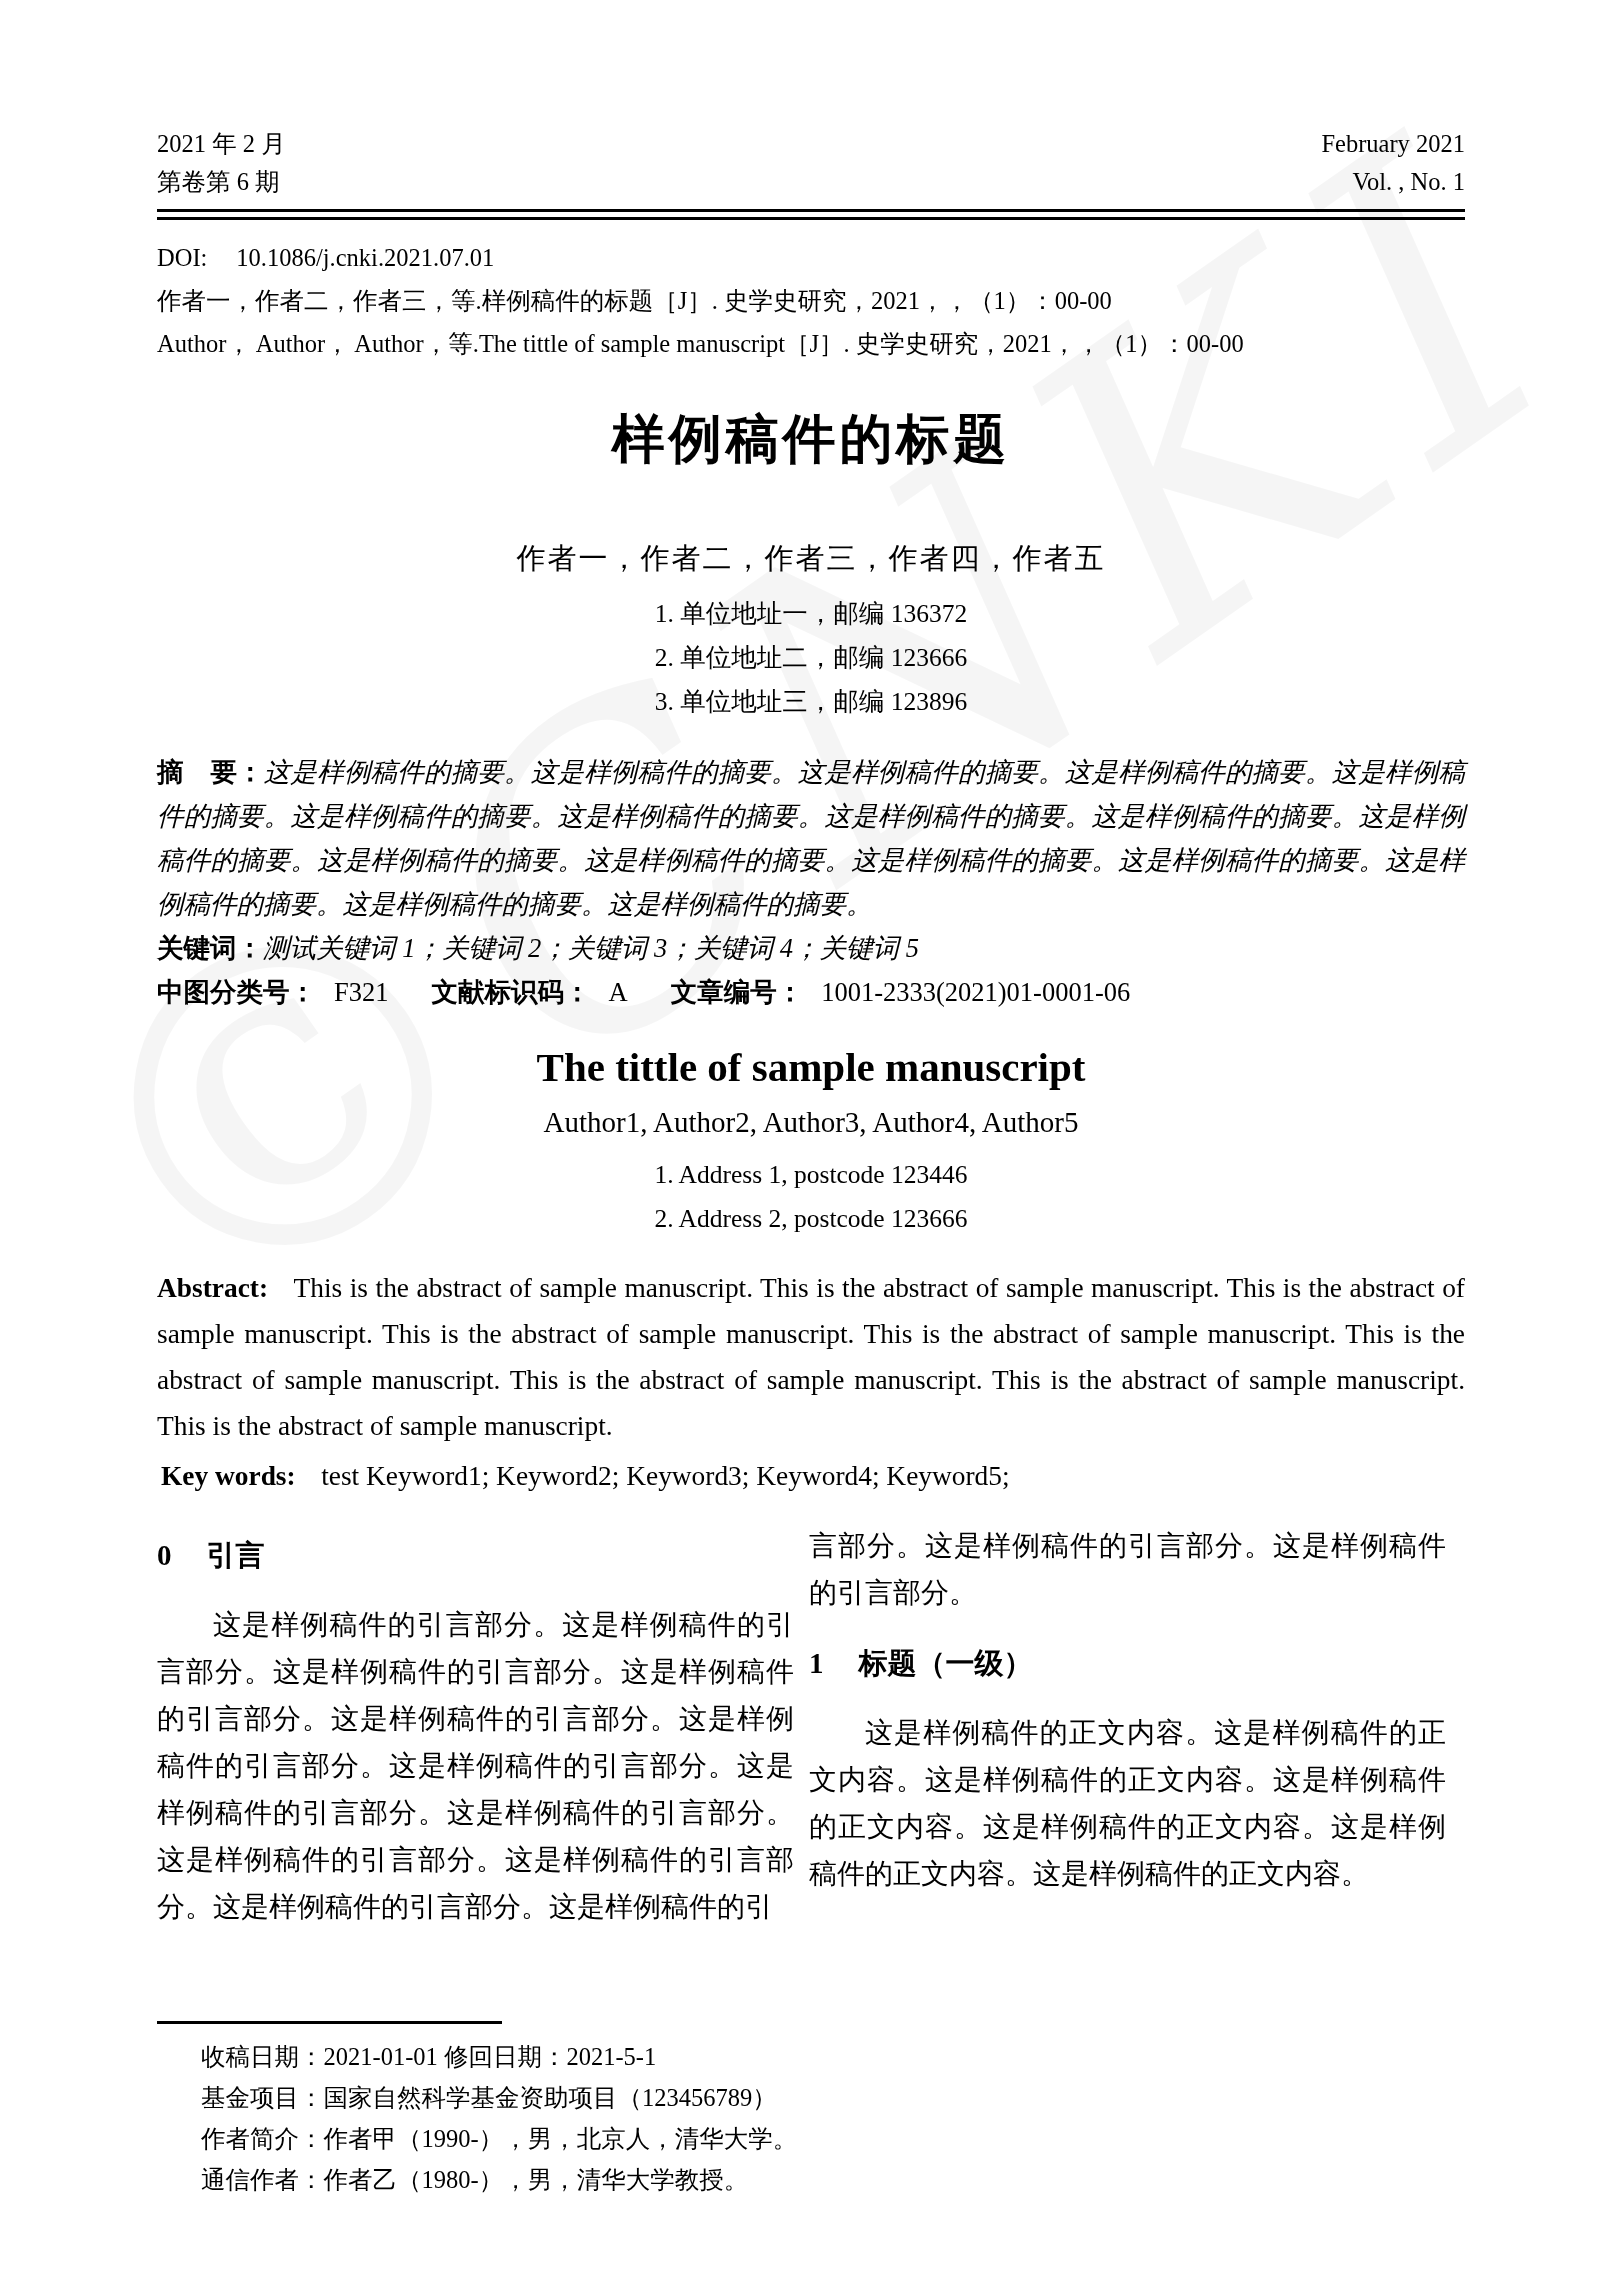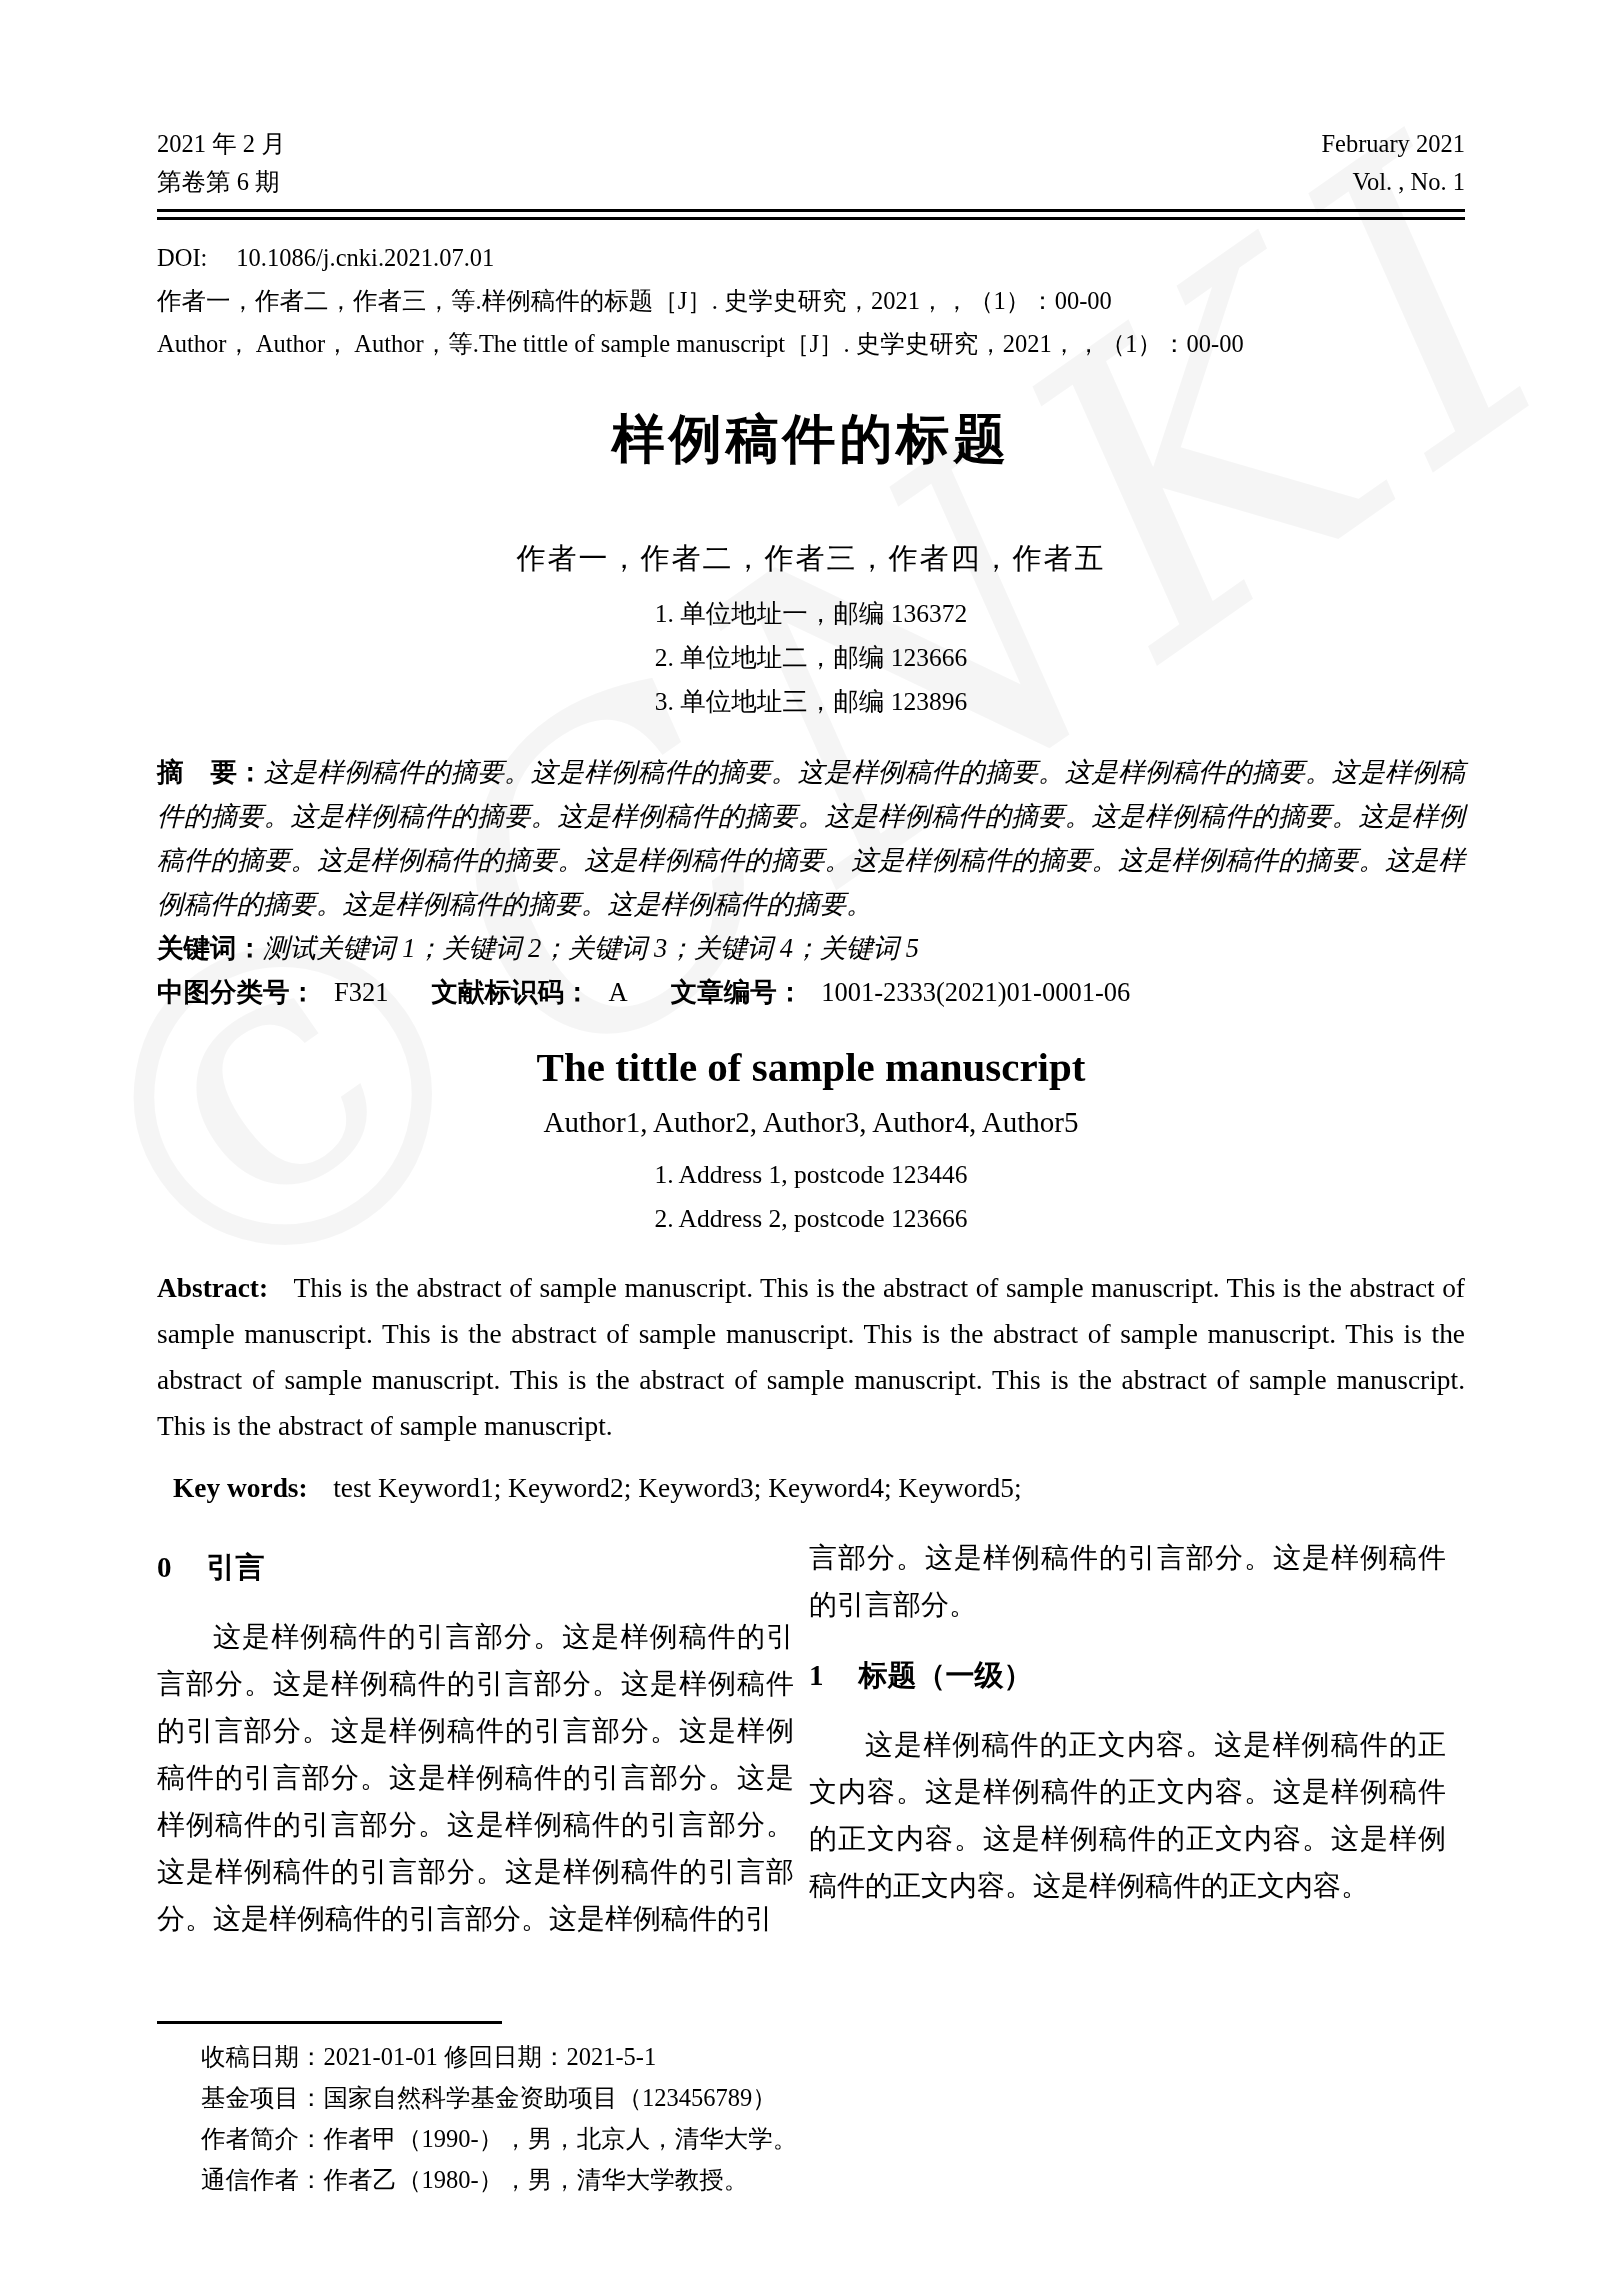--- a/index.html
+++ b/index.html
@@ -30,21 +30,21 @@
   .abstract-cn{margin:25.5px 0 0 0;font-size:26.5px;line-height:44px;text-align:justify;}
   .kw-line{margin:0;font-size:26.5px;line-height:44px;}
   .clc-line{margin:0;font-size:26.5px;line-height:44px;}
   .clc-val{margin-left:18px;}
   .gap{margin-left:43px;}
 
   .en-title{margin:29px 0 0 0;text-align:center;font-size:41px;font-weight:bold;}
   .en-authors{margin:15.7px 0 0 0;text-align:center;font-size:29px;}
   .abstract-en{margin:23.5px 0 0 0;font-size:27.4px;line-height:46px;text-align:justify;}
   .label-b{font-weight:bold;margin-right:25.5px;}
-  .kw-line-en{margin:16px;font-size:27.4px;line-height:46px;}
+  .kw-line-en{margin:4px;font-size:27.4px;line-height:46px;}
 
   .two-col{position:relative;margin-top:17.6px;height:686px;font-size:28px;}
   .col{position:absolute;top:0;width:637px;}
   .col-left{left:0;}
   .col-right{left:652px;}
   .sec-head{font-family:"Liberation Sans","DejaVu Sans",sans-serif;font-weight:bold;
         font-size:29px;margin:19.6px 0 0 0;}
   .col-right .sec-head{margin-top:27.4px;}
   .sec-num{margin-right:35px;font-family:"Liberation Serif",serif;}
   .body-para{margin:25.5px 0 0 0;line-height:47px;text-align:justify;}

